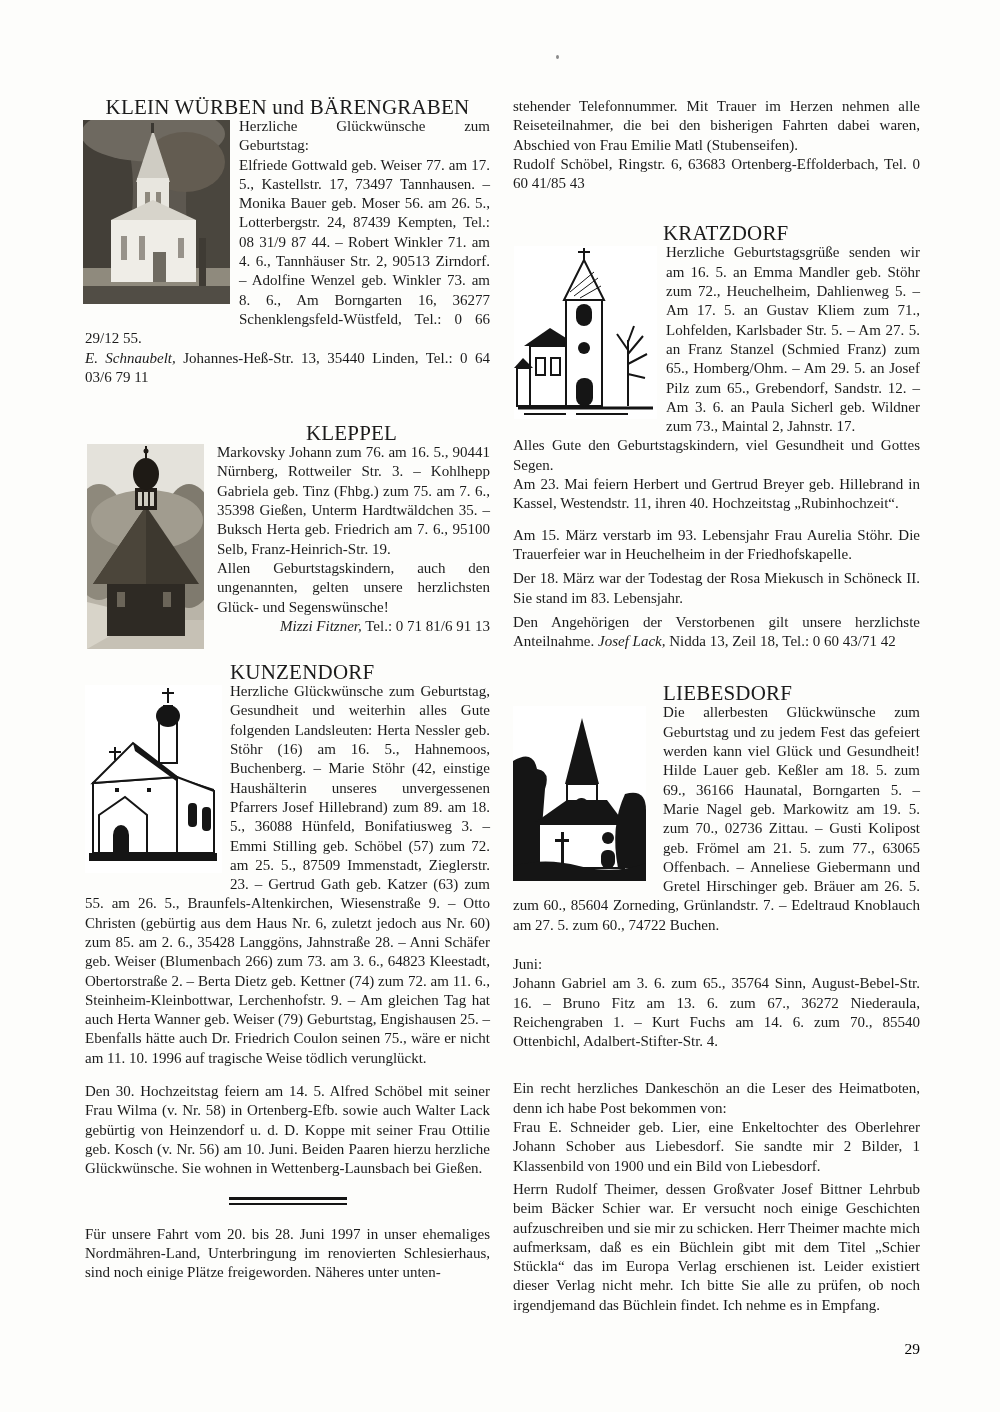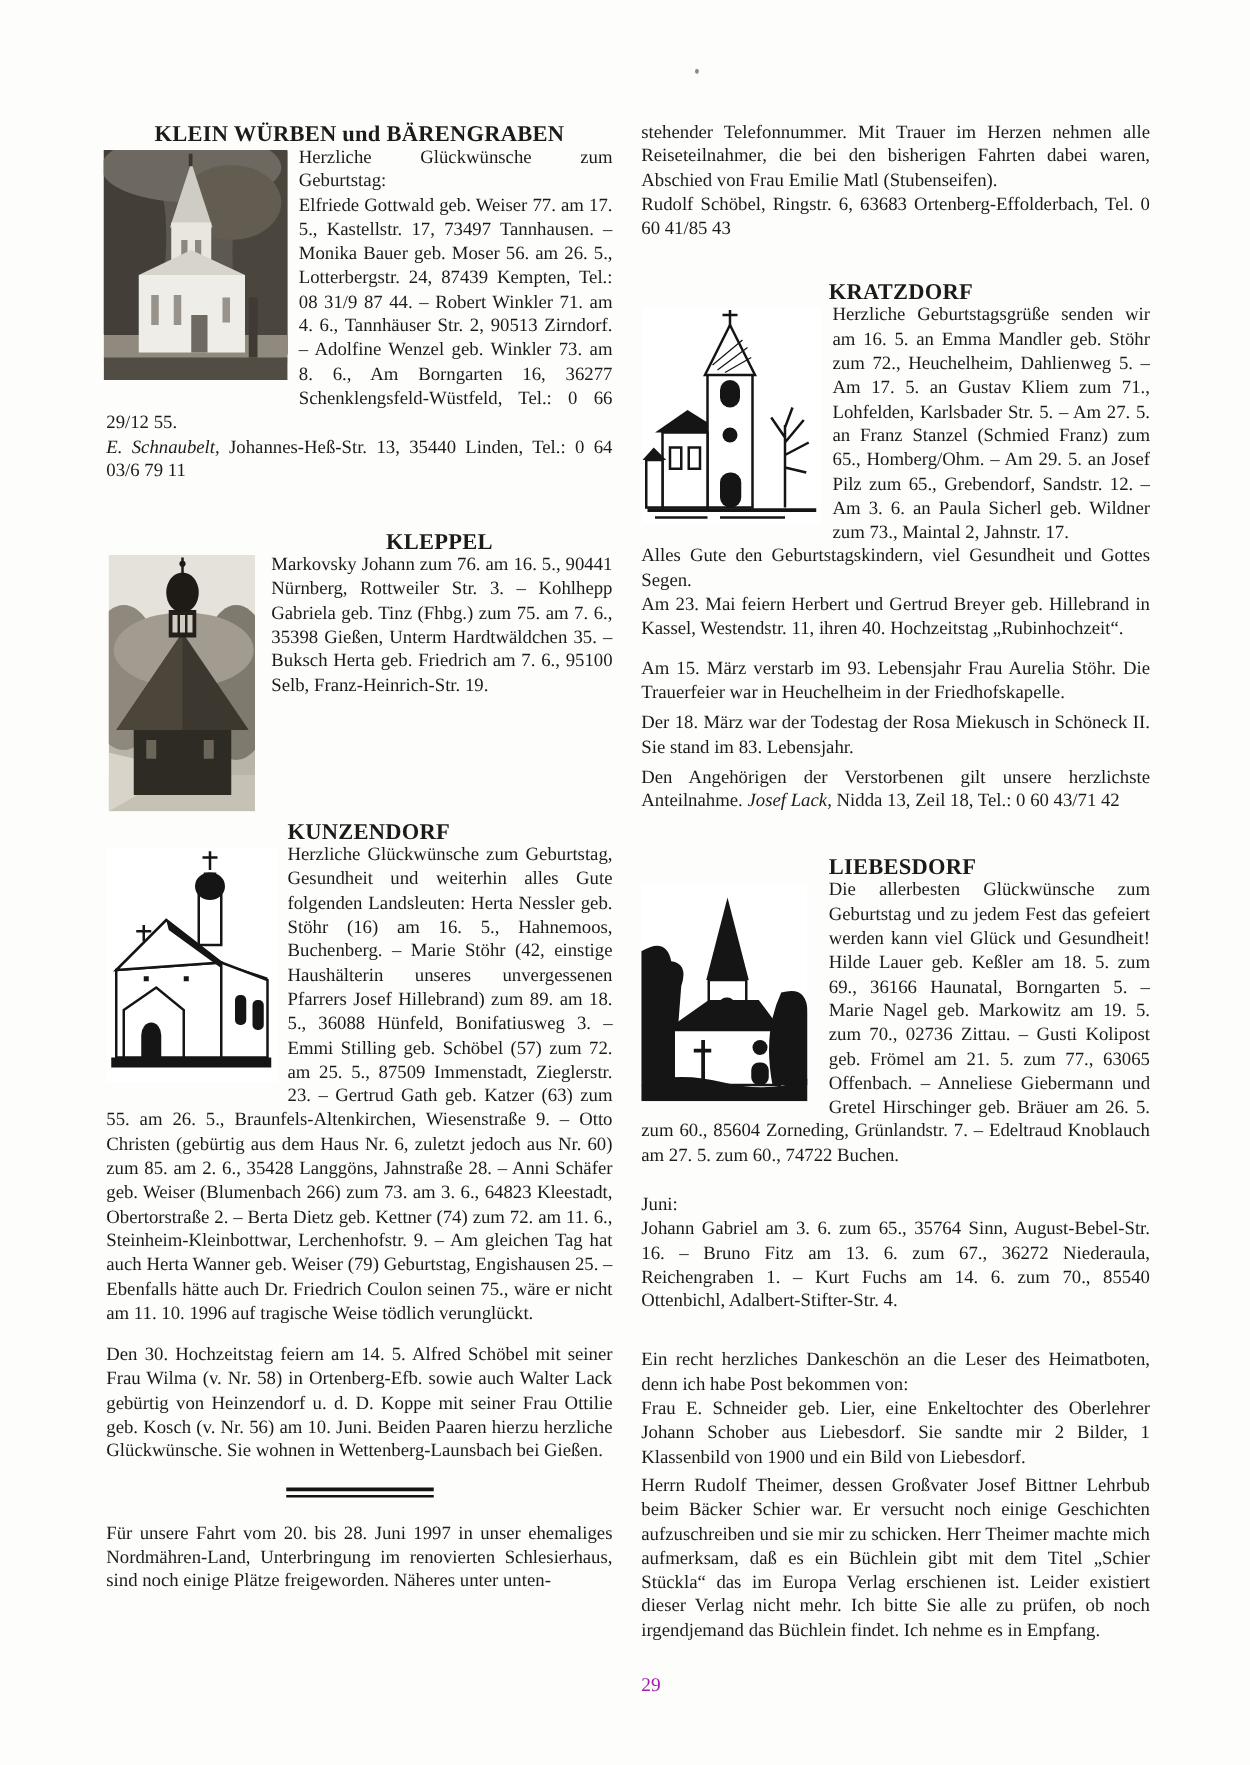--- a/index.html
+++ b/index.html
@@ -1,21 +1,21 @@
 <!DOCTYPE html>
 <html><head>
 <meta charset="utf-8">
 <style>
   html,body{margin:0;padding:0;background:#ffffff;}
   .page{position:relative;width:1000px;height:1412px;background:#fdfdfb;
         font-family:"Liberation Serif", serif;color:#1b1b1b;overflow:hidden;}
   .col{position:absolute;top:97px;font-size:15px;line-height:19.3px;}
   .col-left{left:85px;width:405px;}
   .col-right{left:513px;width:407px;}
-  .heading{font-weight:bold;font-size:18px;line-height:20px;letter-spacing:.2px;}
+  .heading{font-weight:normal;font-size:21px;line-height:20px;letter-spacing:.2px;}
   .para{margin:0;text-align:justify;hyphens:none;}
   span.b{font-weight:normal;}
   span.i{font-style:italic;}
   .center{text-align:center;}
   .right{text-align:right;}
   .clearb{clear:both;}
   .ind128{padding-left:128px;}
   .ind145{padding-left:145px;}
   .ind150{padding-left:150px;}
   .mt14{margin-top:14px;} .mt16{margin-top:28px;} .mt20{margin-top:20px;}
@@ -23,22 +23,22 @@
   .mb4{margin-bottom:4px;} .mb5{margin-bottom:5px;}
   .gap{clear:both;} .h12{height:12px;}
   .fig{float:left;display:block;}
   .fig-kw{width:147px;height:184px;margin:3px 9px 6px -2px;}
   .fig-kl{width:117px;height:205px;margin:1px 13px 6px 2px;}
   .fig-kz{width:137px;height:188px;margin:3px 8px 6px 0;}
   .fig-kr{width:143px;height:173px;margin:3px 9px 6px 1px;}
   .fig-lb{width:133px;height:175px;margin:3px 17px 6px 0;}
   .rule{width:118px;height:3px;border-top:3px solid #141414;border-bottom:2px solid #141414;
         margin:18px auto 20px auto;clear:both;}
-  .pagenum{position:absolute;top:1340px;left:513px;width:407px;
-           font-size:15.5px;color:#a21caf;}
+  .pagenum{position:absolute;top:1340px;left:513px;width:407px;text-align:right;
+           font-size:15.5px;color:#000000;}
   .speck{position:absolute;left:556px;top:55px;width:3px;height:4px;background:#8a8a8a;border-radius:50%;}
 </style>
 </head>
 <body>
 
 <div class="page">
   <div class="speck"></div>
   <div class="col col-left">
       <div class="heading center">KLEIN WÜRBEN und BÄRENGRABEN</div>
       <svg viewBox="0 0 147 184" preserveAspectRatio="none" class="fig fig-kw">
@@ -81,20 +81,22 @@
 <rect x="51" y="48" width="4" height="14" fill="#cfccc1"></rect>
 <rect x="57" y="48" width="4" height="14" fill="#cfccc1"></rect>
 <rect x="63" y="48" width="4" height="14" fill="#cfccc1"></rect>
 <ellipse cx="59" cy="30" rx="13" ry="16" fill="#1e1a15"></ellipse>
 <rect x="58" y="2" width="2" height="14" fill="#1e1a15"></rect>
 <circle cx="59" cy="7" r="2.5" fill="#1e1a15"></circle>
 <rect x="30" y="148" width="8" height="15" fill="#6b6559"></rect>
 <rect x="76" y="148" width="8" height="15" fill="#6b6559"></rect>
 </svg>
       <p class="para "><span class="b">Markovsky Johann</span><span> zum 76. am 16. 5., 90441 Nürnberg, Rottweiler Str. 3. – </span><span class="b">Kohlhepp Gabriela</span><span> geb. Tinz (Fhbg.) zum 75. am 7. 6., 35398 Gießen, Unterm Hardtwäldchen 35. – </span><span class="b">Buksch Herta</span><span> geb. Friedrich am 7. 6., 95100 Selb, Franz-Heinrich-Str. 19.</span></p>
+      <p class="para "><span>Allen Geburtstagskindern, auch den ungenannten, gelten unsere herzlichsten Glück- und Segenswünsche!</span></p>
+      <p class="para right"><span class="i">Mizzi Fitzner,</span><span> Tel.: 0 71 81/6 91 13</span></p>
       <div class="heading ind145 mt26 clearb">KUNZENDORF</div>
       <svg viewBox="0 0 137 188" preserveAspectRatio="none" class="fig fig-kz">
 <rect width="137" height="188" fill="#ffffff"></rect>
 <polygon points="8,98 8,168 92,168 92,92" fill="#ffffff" stroke="#151515" stroke-width="2"></polygon>
 <polygon points="8,98 48,58 92,92" fill="#ffffff" stroke="#151515" stroke-width="2"></polygon>
 <polygon points="48,58 92,92 129,104 129,116 94,98 50,66" fill="#151515"></polygon>
 <polygon points="92,92 129,106 129,168 92,168" fill="#ffffff" stroke="#151515" stroke-width="2"></polygon>
 <rect x="74" y="36" width="18" height="42" fill="#ffffff" stroke="#151515" stroke-width="2"></rect>
 <rect x="78" y="20" width="10" height="9" fill="#151515"></rect>
 <ellipse cx="83" cy="31" rx="12" ry="11" fill="#151515"></ellipse>

